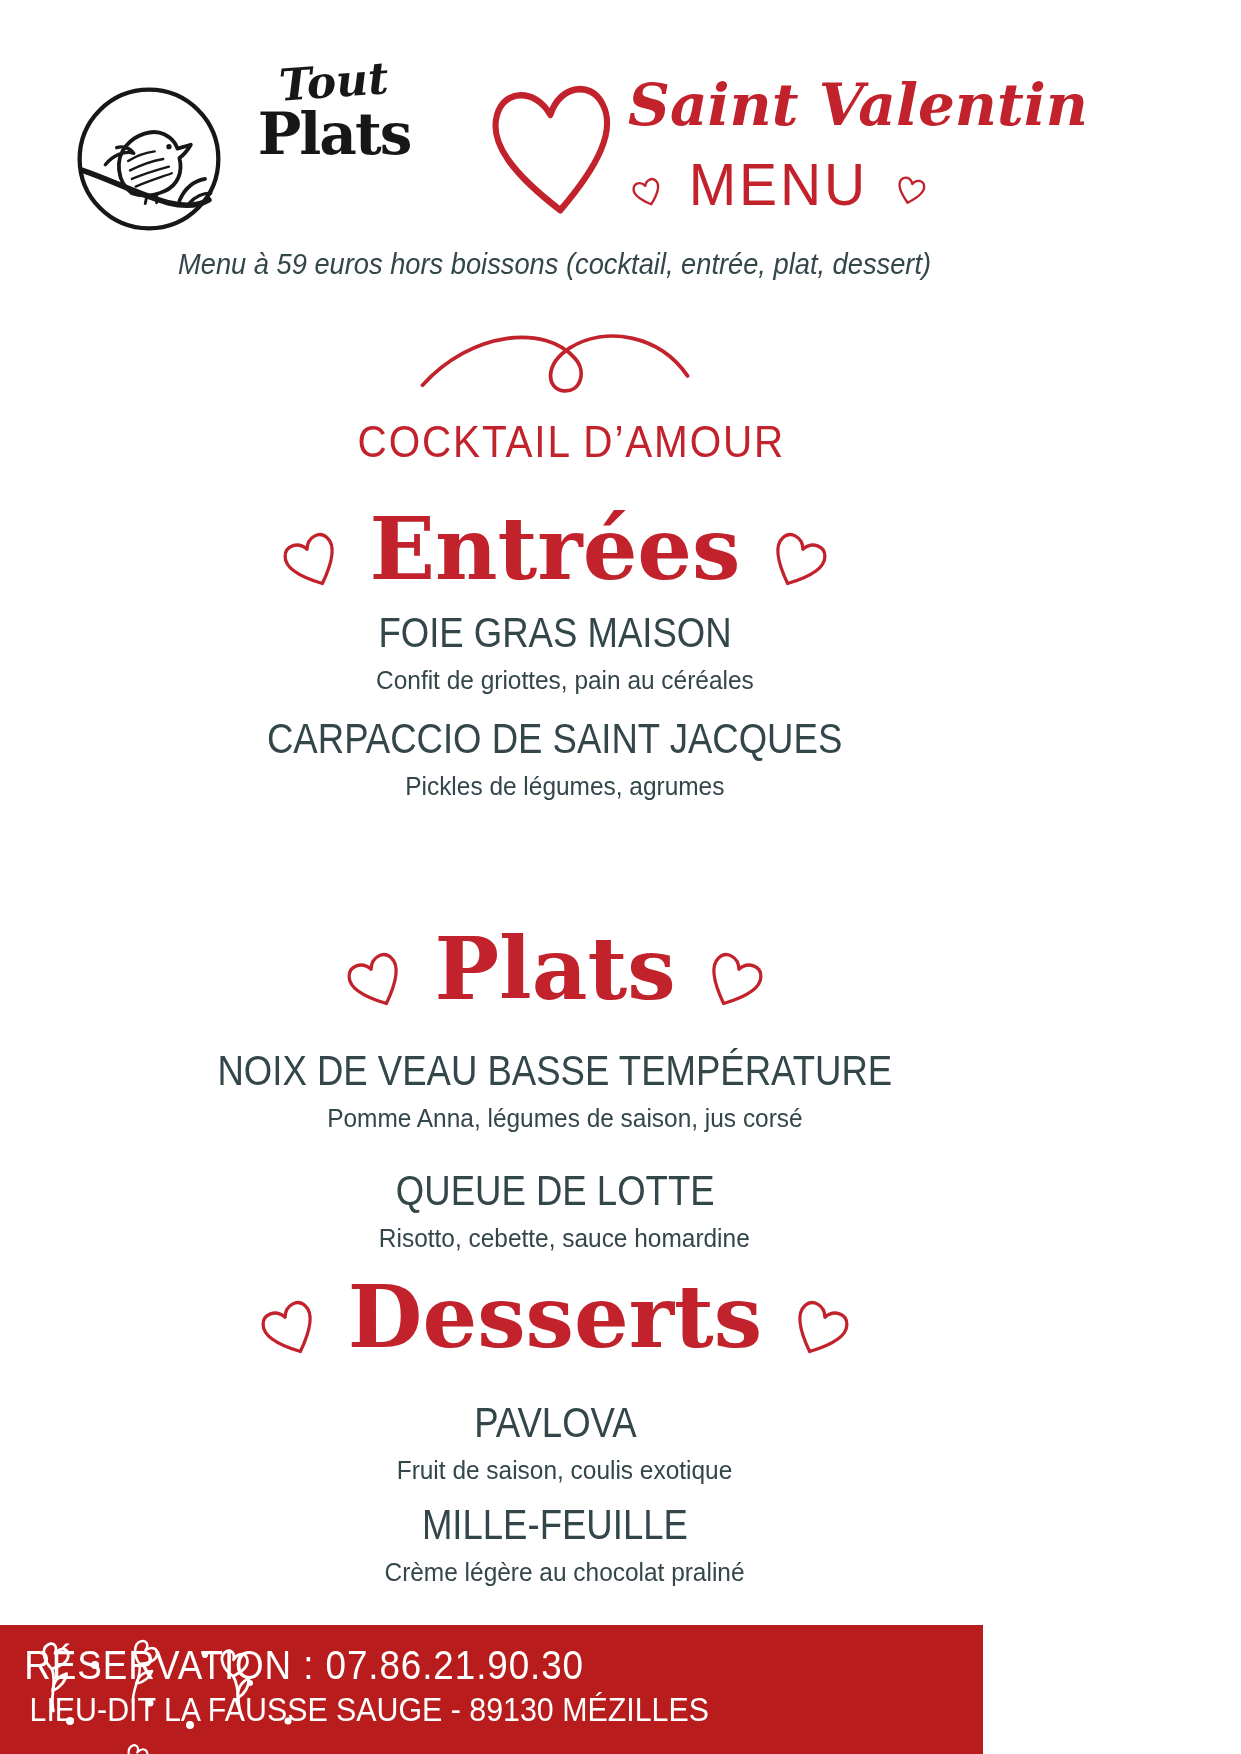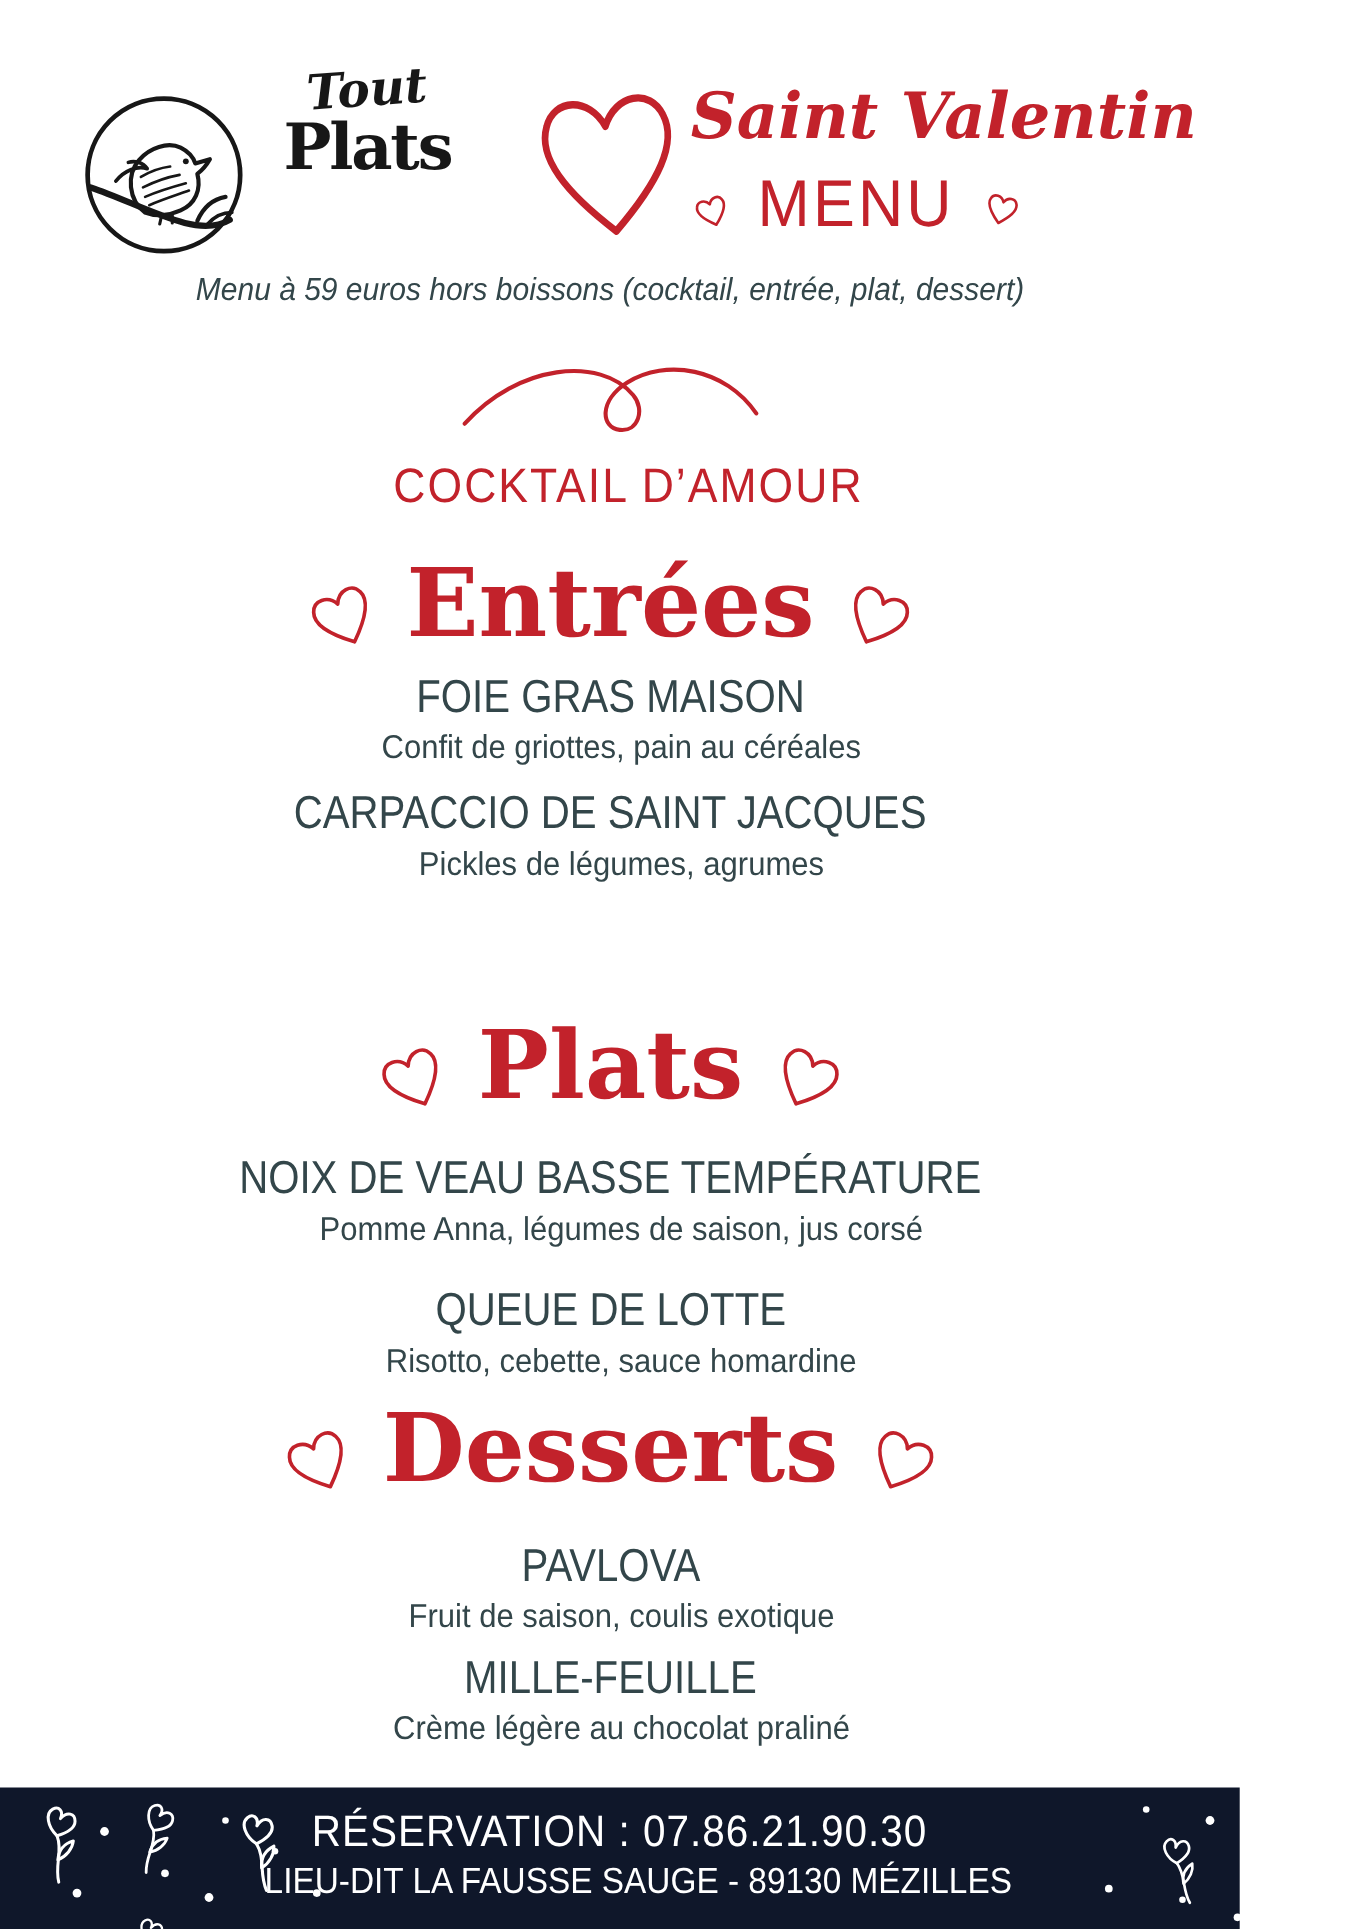--- a/index.html
+++ b/index.html
@@ -45,31 +45,31 @@
   .mt-desserts { margin-top:8px; }
   .section-script { font-family:"DejaVu Serif", serif; font-weight:bold;
     font-size:86px; line-height:100px; color:#c2222b; white-space:nowrap; }
   .heart-md { width:66px; height:66px; }
   .heart-md svg { stroke-width:5; }
   .hm-l { transform:rotate(-24deg) translateY(14px); }
   .hm-r { transform:scaleX(-1) rotate(-24deg) translateY(14px); }
 
   .dish-name { font-size:42px; line-height:50px; color:#33464a; display:block; }
   .dish-name span { display:inline-block; transform:scaleX(0.87); white-space:nowrap; }
-  .dish-desc { font-size:30px; line-height:32px; color:#33464a; display:block;padding-left:19px; }
+  .dish-desc { font-size:26px; line-height:32px; color:#33464a; display:block;padding-left:19px; }
   .dish-desc span { display:inline-block; transform:scaleX(0.94); white-space:nowrap; }
   .gap-sm { margin-top:6px; }
   .gap-item { margin-top:18px; }
   .gap-first { margin-top:4px; }
 
   
-  .footer { position:absolute; left:0; top:1625px; width:1127px; height:129px; background:#0f172a; color:#ffffff; text-align:center; }
+  .footer { position:absolute; left:0; top:1625px; width:983px; height:129px; background:#b91c1c; color:#ffffff; text-align:left; }
   .footer-inner { position:relative; z-index:2; padding-top:16px; }
   .footer-line1 { font-size:40px; line-height:48px; letter-spacing:1px; display:inline-block; transform:scaleX(0.92); }
-  .footer-line2 { font-size:33px; line-height:42px; display:block;padding-left:34px; }
+  .footer-line2 { font-size:33px; line-height:42px; display:block; }
   .footer-line2 span { display:inline-block; transform:scaleX(0.92); }
   .footer-deco { position:absolute; left:0; top:0; width:1241px; height:129px; z-index:1; }
   .footer-deco svg { stroke-width:3.5; }
 </style>
 </head>
 <body>
 
 <svg width="0" height="0" style="position:absolute" aria-hidden="true">
   <defs>
     <path id="sym-heart" d="M50,86 C22,62 8,42 15,26 C21,11 42,12 50,29 C58,12 79,11 85,26 C92,42 78,62 50,86" fill="none"></path>

